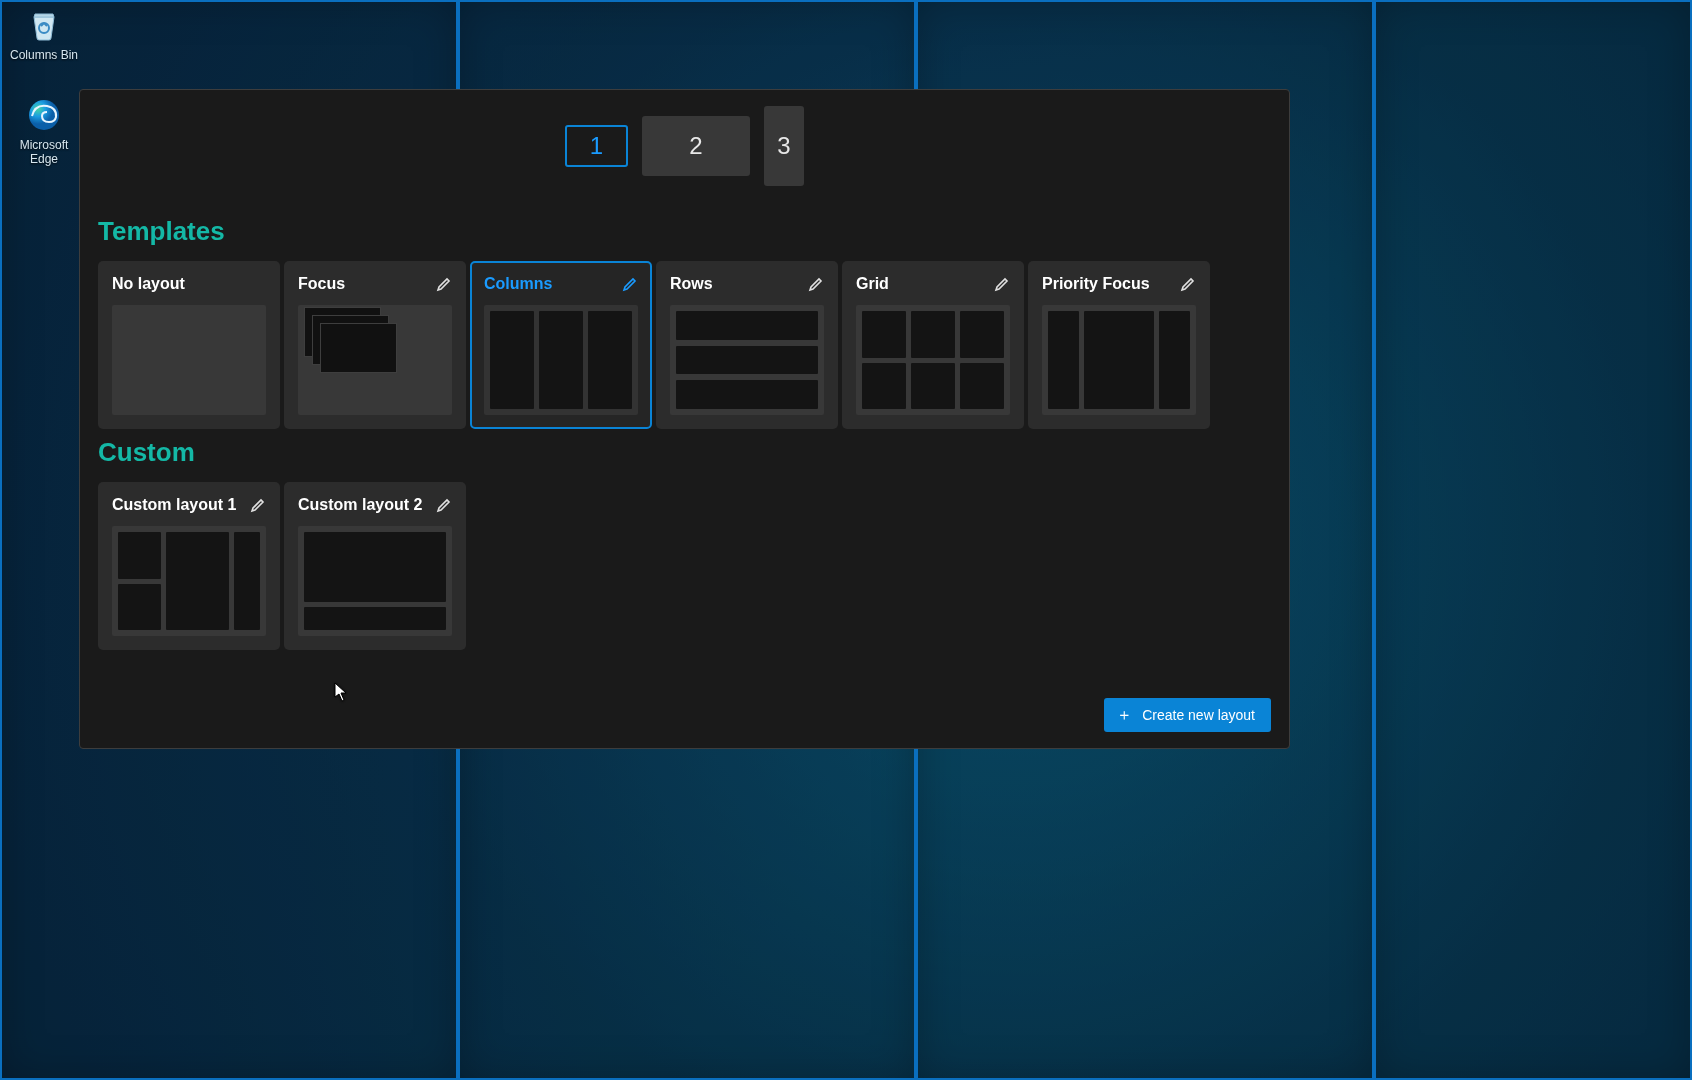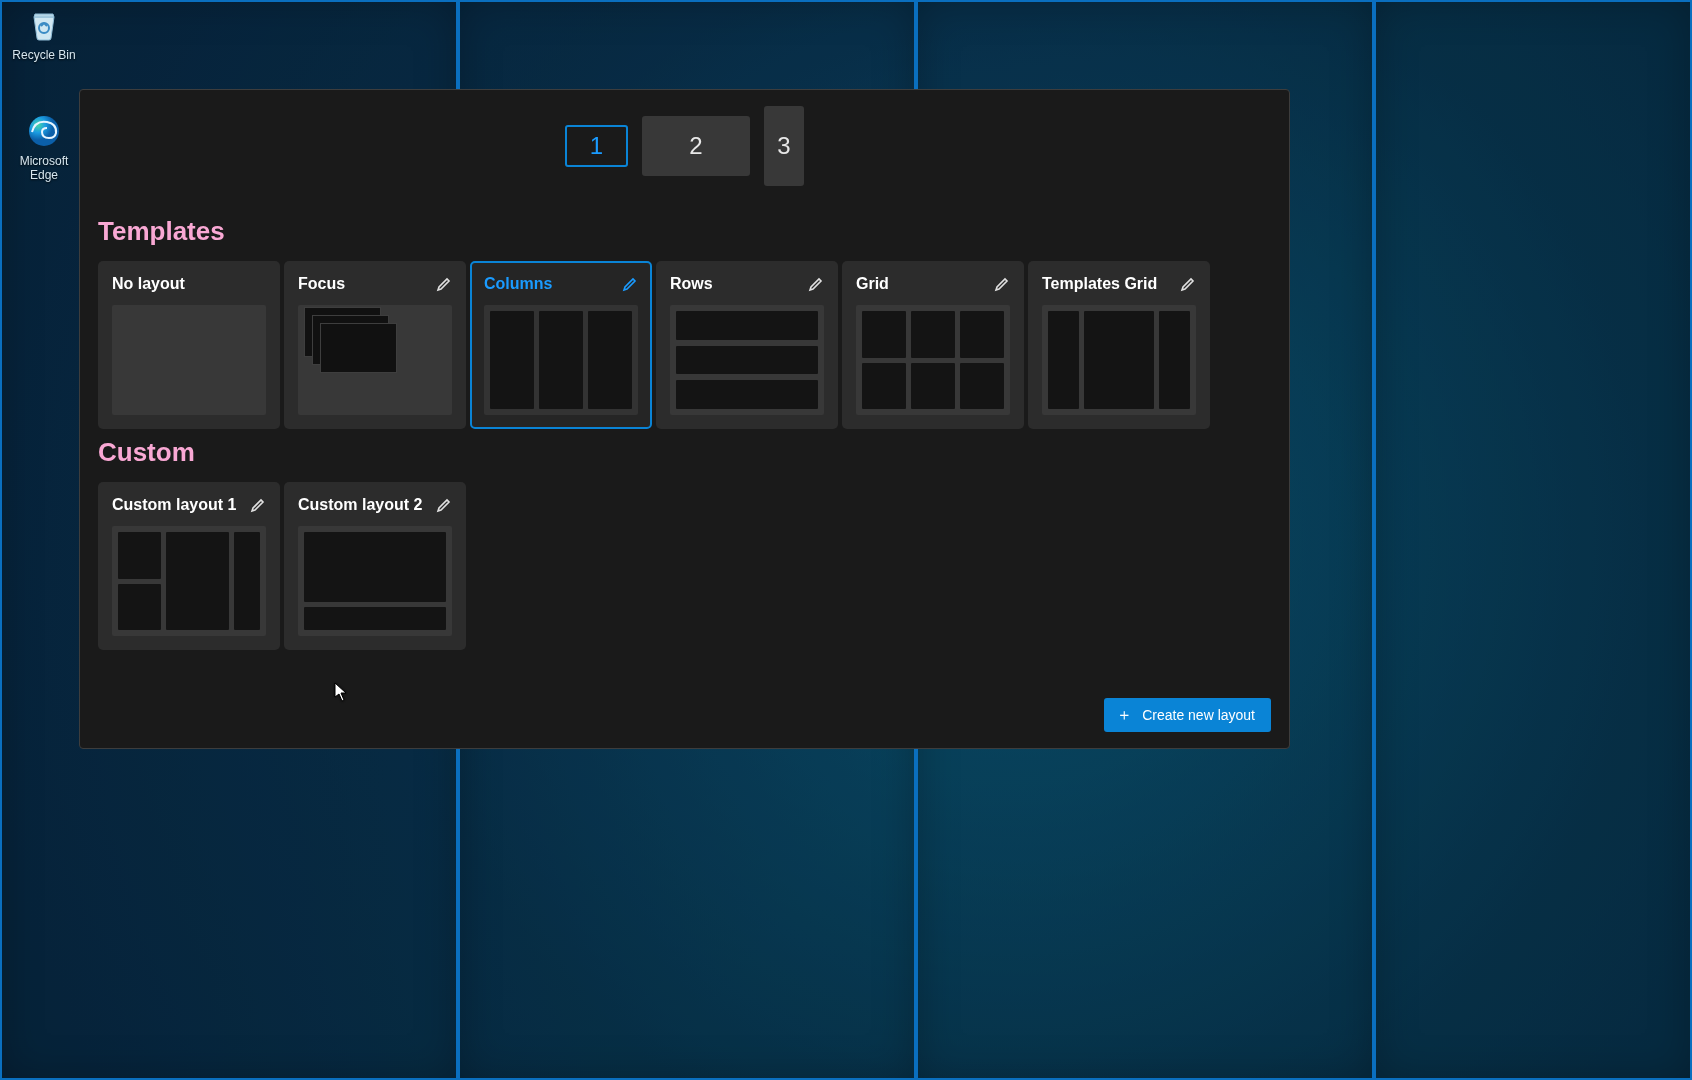--- a/index.html
+++ b/index.html
@@ -24,21 +24,21 @@
   .zone.z1 { left:0;   width:458px; }
   .zone.z2 { left:458px; width:458px; }
   .zone.z3 { left:916px; width:458px; }
   .zone.z4 { left:1374px; right:0; width:auto; }
 
   
   .dicon { position:absolute; width:80px; text-align:center; color:#d6e6ef; font-size:12px;
            text-shadow: 0 1px 2px rgba(0,0,0,0.8); }
   .dicon svg { display:block; margin:0 auto 4px; }
   .dicon.i-bin  { left:4px; top:6px; }
-  .dicon.i-edge { left:4px; top:112px; }
+  .dicon.i-edge { left:4px; top:96px; }
 
   
   .editor {
     position:absolute; left:79px; top:89px; width:1211px; height:660px;
     background:#1a1a1a; border:1px solid #3d3d3d; border-radius:4px;
     display:flex; flex-direction:column;
   }
   .titlebar {
     height:37px; display:flex; align-items:center; color:#d0d0d0; font-size:13px;
     padding-left:10px;
@@ -55,21 +55,21 @@
   .monitor-row { display:flex; justify-content:center; align-items:center; gap:14px;
                  padding:16px 0 24px; }
   .mon { display:flex; align-items:center; justify-content:center;
          color:#e8e8e8; font-size:24px; border-radius:3px; }
   .mon.sel { width:63px; height:42px; border:2px solid #0a84d6; color:#1a9bff; background:transparent; }
   .mon.big { width:108px; height:60px; background:#383838; }
   .mon.sm  { width:40px; height:80px; background:#383838; }
 
   
   .body { flex:1; padding: 0 18px 18px; overflow:auto; position:relative; }
-  .section-title { color:#f9a8d4; font-size:26px; font-weight:600; margin: 6px 0 14px; }
+  .section-title { color:#14b8a6; font-size:26px; font-weight:600; margin: 6px 0 14px; }
 
   .card-row { display:flex; gap:4px; flex-wrap:wrap; }
   .card {
     width:182px; height:168px; background:#2c2c2c; border:2px solid transparent;
     border-radius:5px; padding:12px; display:flex; flex-direction:column;
   }
   .card.selected { border-color:#0a84d6; background:#252525; }
   .card .hdr { display:flex; justify-content:space-between; align-items:center; margin-bottom:12px; }
   .card .name { color:#ffffff; font-size:16px; font-weight:600; }
   .card.selected .name { color:#1a9bff; }
@@ -144,21 +144,21 @@
     <div class="zone z4"></div>
   </div>
 
   <div class="dicon i-bin">
     <svg width="38" height="38" viewBox="0 0 38 38">
       <path d="M9 11 L29 11 L26 32 Q26 34 24 34 L14 34 Q12 34 12 32 Z" fill="#cfe7f2" stroke="#8fbcd6"></path>
       <path d="M9 11 L29 11 L28 8 L10 8 Z" fill="#b5d5e6" stroke="#8fbcd6"></path>
       <circle cx="19" cy="22" r="5" fill="none" stroke="#3a8bc4" stroke-width="2"></circle>
       <path d="M19 17 L22 20 M19 17 L16 20" stroke="#3a8bc4" stroke-width="2"></path>
     </svg>
-    <span>Recycle Bin</span>
+    <span>Columns Bin</span>
   </div>
 
   <div class="dicon i-edge">
     <svg width="38" height="38" viewBox="0 0 38 38">
       <defs>
         <radialGradient id="eg" cx="30%" cy="30%">
           <stop offset="0%" stop-color="#46d6a4"></stop>
           <stop offset="50%" stop-color="#1b9de2"></stop>
           <stop offset="100%" stop-color="#0b5fa9"></stop>
         </radialGradient>
@@ -260,21 +260,21 @@
               <div class="pv-cell"></div>
             <div class="pv-cell"></div>
               <div class="pv-cell"></div>
               <div class="pv-cell"></div>
           </div>
         </div>
       </div>
 
       <div class="card">
         <div class="hdr">
-          <span class="name">Templates Grid</span>
+          <span class="name">Priority Focus</span>
           <span class="edit-icon">
             <svg viewBox="0 0 16 16">
                 <path d="M2 14 L3 11 L11 3 L13 5 L5 13 Z M11 3 L13 5"></path>
               </svg>
           </span>
         </div>
         <div class="preview">
           <div class="pv-prio">
             <div class="pv-cell c1"></div>
               <div class="pv-cell c2"></div>

